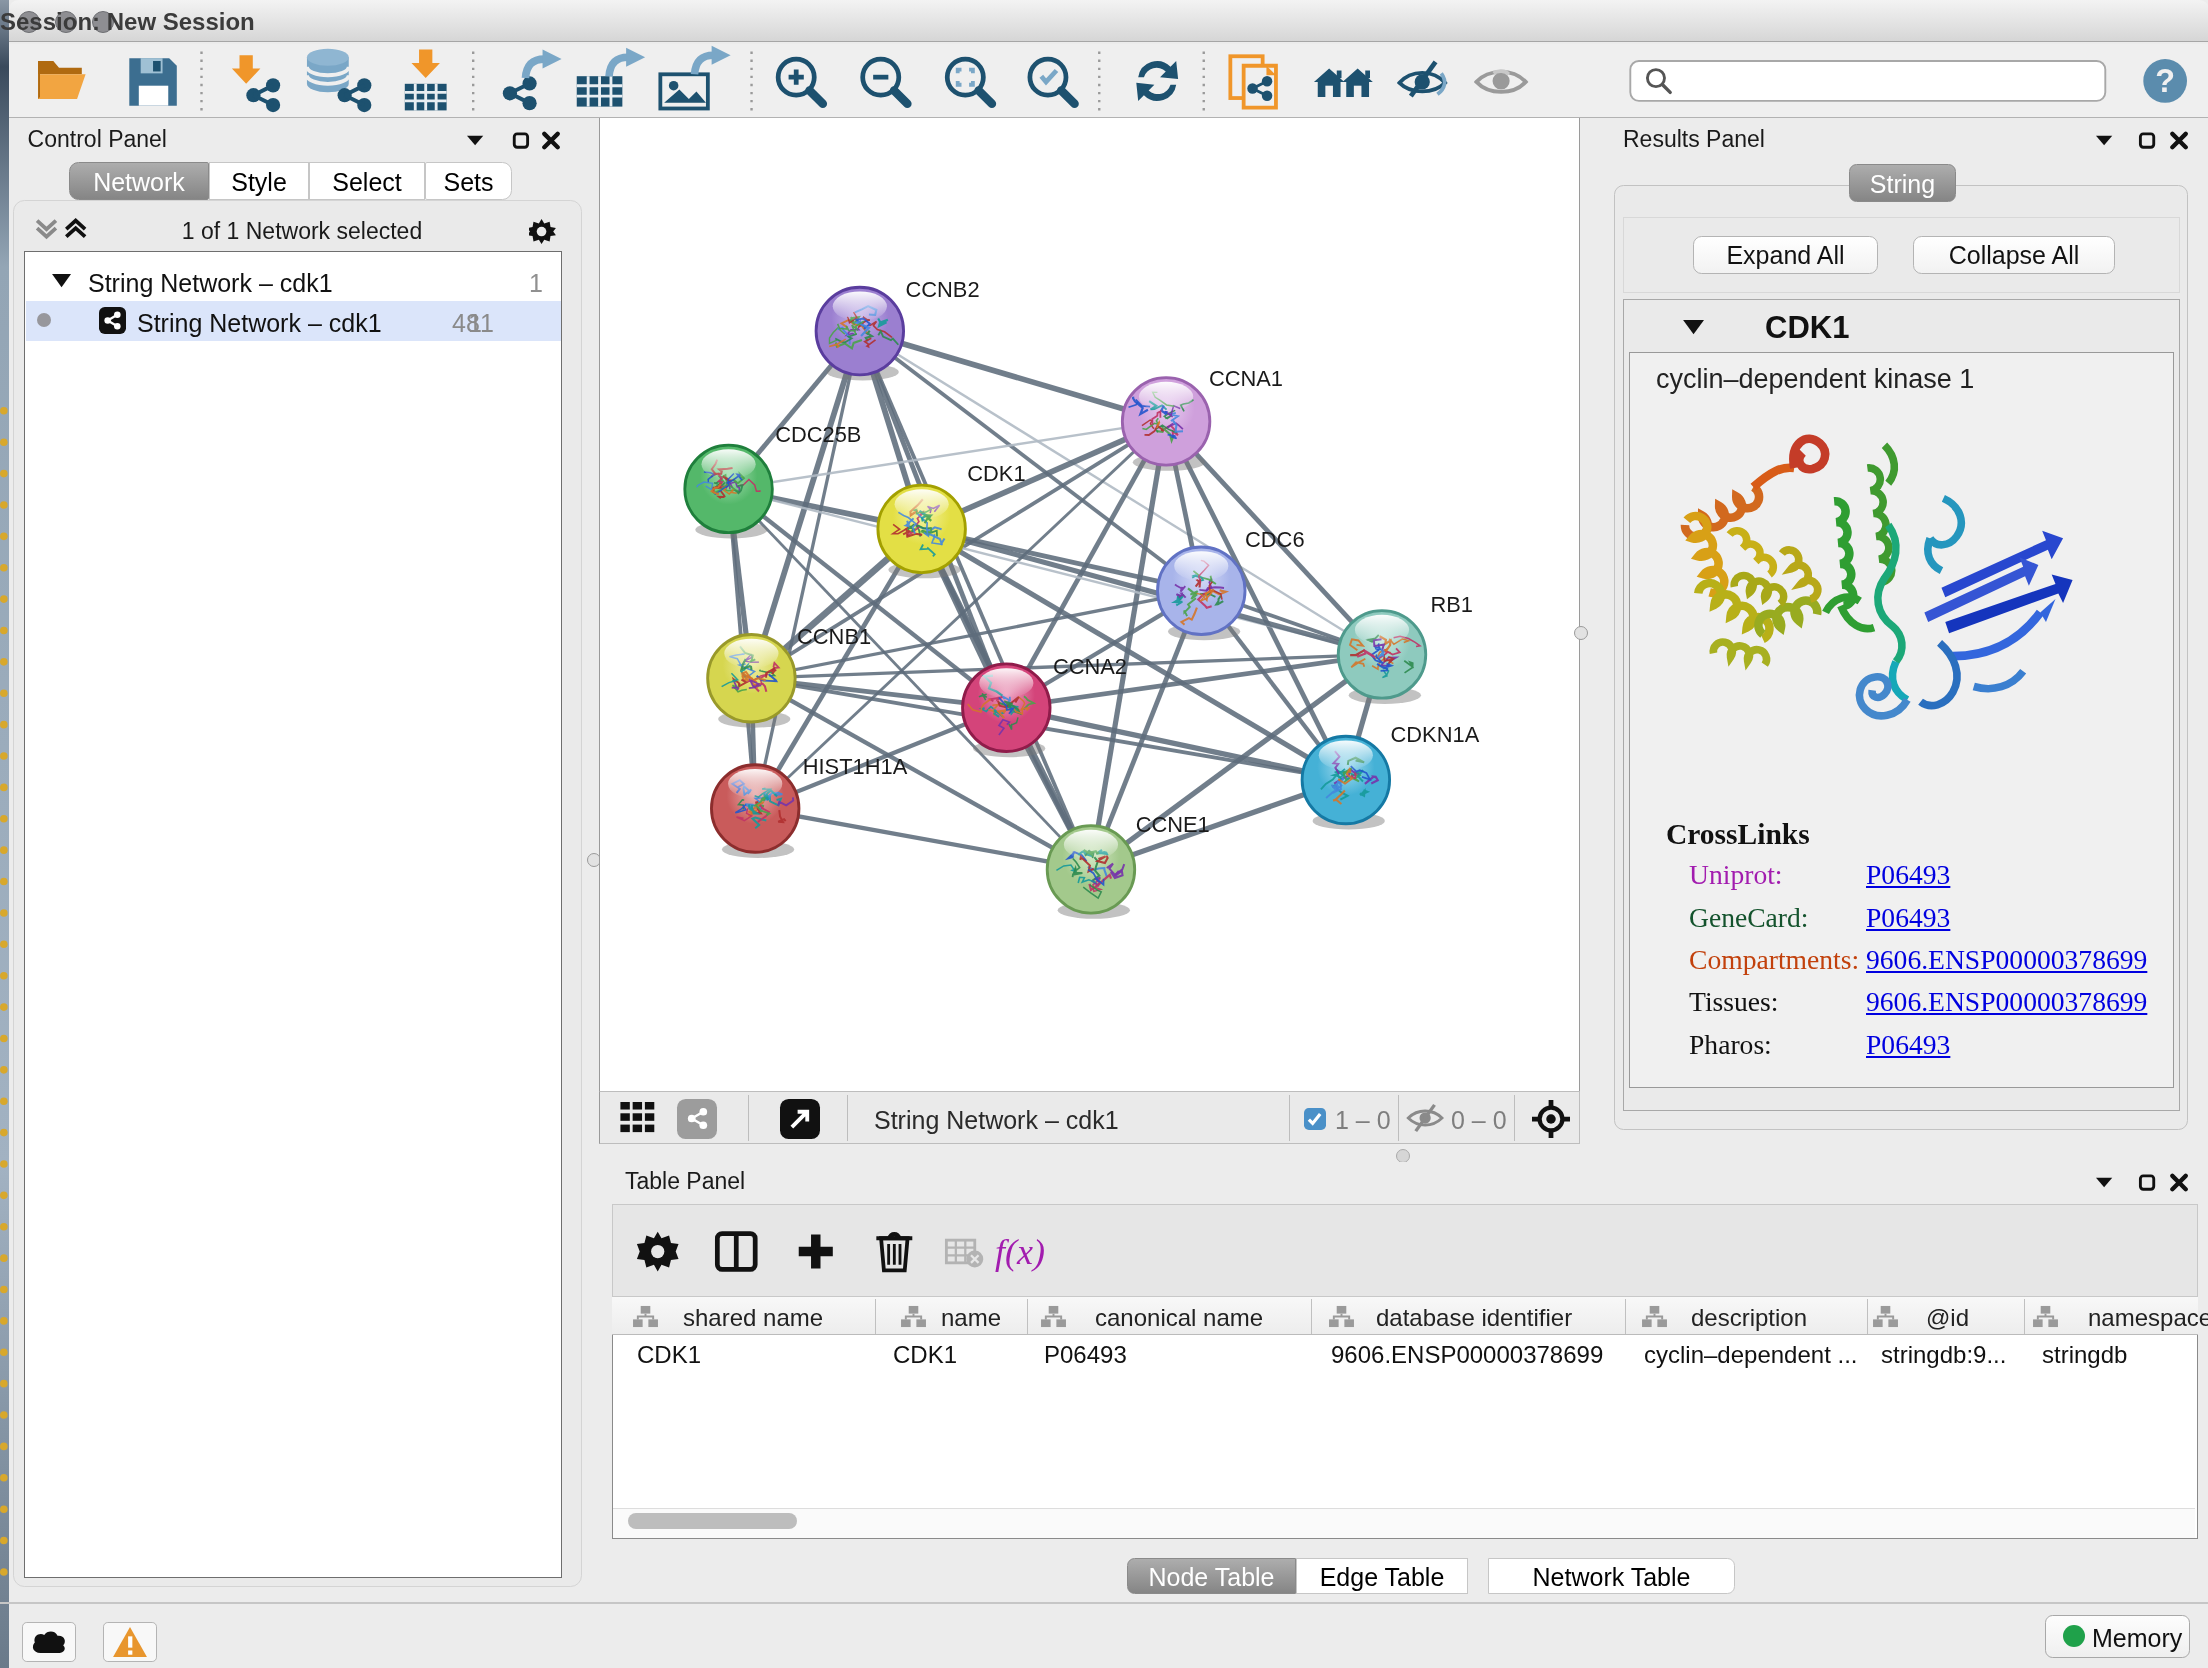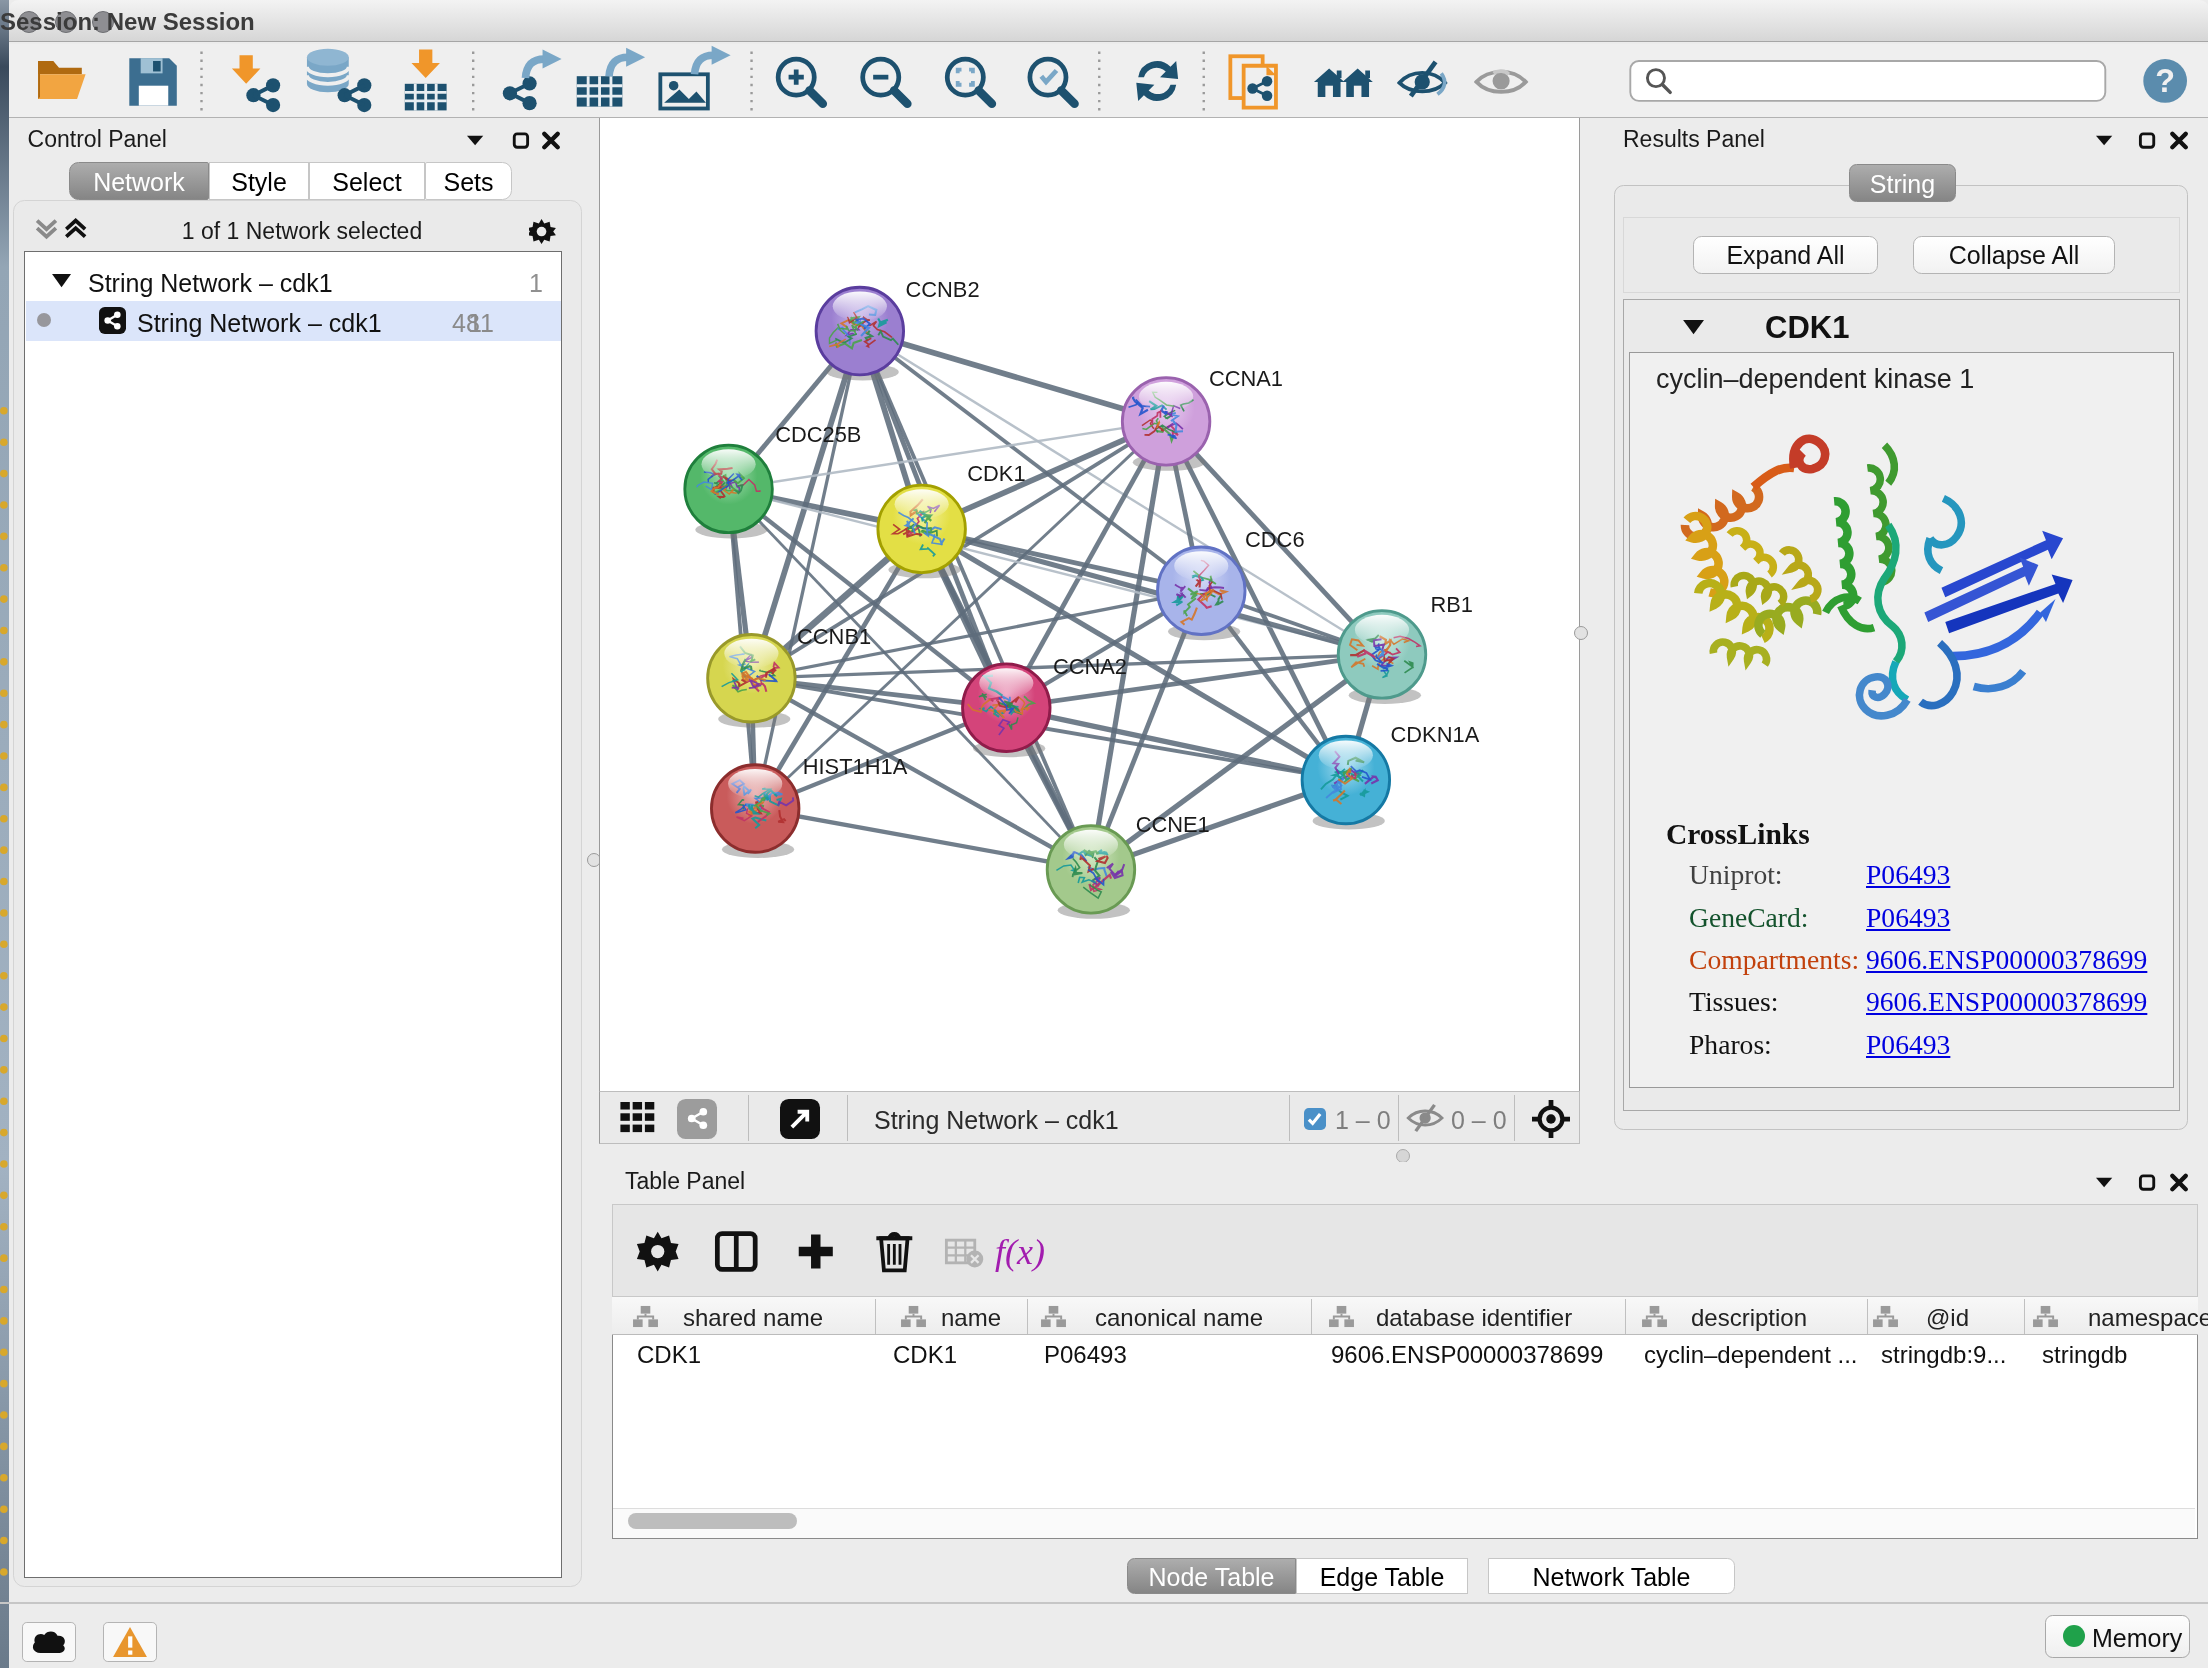--- a/index.html
+++ b/index.html
@@ -788,21 +788,21 @@
       <path d="M316 244 C332 258 340 278 330 296 C322 310 306 314 296 306" fill="none" stroke="#2a6fbf" stroke-width="8"></path>
       <path d="M352 290 C372 296 392 290 404 274" fill="none" stroke="#3a7fd0" stroke-width="8"></path>
       <path d="M150 150 a10 10 0 1 1 10 16 a10 10 0 1 1 10 16 a10 10 0 1 1 10 16" fill="none" stroke="#b8a818" stroke-width="8"></path>
       <path d="M78 255 a10 10 0 1 1 18 4 a10 10 0 1 1 18 4 a10 10 0 1 1 18 4" fill="none" stroke="#a8b020" stroke-width="8"></path>
       <path d="M196 212 C204 196 220 192 232 200" fill="none" stroke="#2f9e32" stroke-width="8"></path>
       <path d="M258 36 C270 48 272 64 262 76" fill="none" stroke="#3f9a2f" stroke-width="8"></path>
       <path d="M300 212 L404 164 L400 154 L420 162 L410 184 L406 174 L304 222 Z" fill="#3555d4"></path>
     </svg>
   </div>
 <div class="abs" style="left:1666px;top:818px;font-family:'Liberation Serif',serif;font-size:29.5px;font-weight:700;color:#111">CrossLinks</div>
-<div class="abs" style="left:1689px;top:859px;font-family:'Liberation Serif',serif;font-size:27.6px;color:#404040">Uniprot:</div>
+<div class="abs" style="left:1689px;top:859px;font-family:'Liberation Serif',serif;font-size:27.6px;color:#a21caf">Uniprot:</div>
 <div class="abs" style="left:1866px;top:859px;font-family:'Liberation Serif',serif;font-size:27.6px;color:#0000e0;text-decoration:underline">P06493</div>
 <div class="abs" style="left:1689px;top:902px;font-family:'Liberation Serif',serif;font-size:27.6px;color:#14532d">GeneCard:</div>
 <div class="abs" style="left:1866px;top:902px;font-family:'Liberation Serif',serif;font-size:27.6px;color:#0000e0;text-decoration:underline">P06493</div>
 <div class="abs" style="left:1689px;top:944px;font-family:'Liberation Serif',serif;font-size:27.6px;color:#c2410c">Compartments:</div>
 <div class="abs" style="left:1866px;top:944px;font-family:'Liberation Serif',serif;font-size:27.6px;color:#0000e0;text-decoration:underline">9606.ENSP00000378699</div>
 <div class="abs" style="left:1689px;top:986px;font-family:'Liberation Serif',serif;font-size:27.6px;color:#111">Tissues:</div>
 <div class="abs" style="left:1866px;top:986px;font-family:'Liberation Serif',serif;font-size:27.6px;color:#0000e0;text-decoration:underline">9606.ENSP00000378699</div>
 <div class="abs" style="left:1689px;top:1029px;font-family:'Liberation Serif',serif;font-size:27.6px;color:#111">Pharos:</div>
 <div class="abs" style="left:1866px;top:1029px;font-family:'Liberation Serif',serif;font-size:27.6px;color:#0000e0;text-decoration:underline">P06493</div>
 <div class="abs" style="left:1574px;top:626px;width:14.3px;height:14.3px;border-radius:50%;background:#e2e2e2;border:1px solid #9a9a9a"></div>

